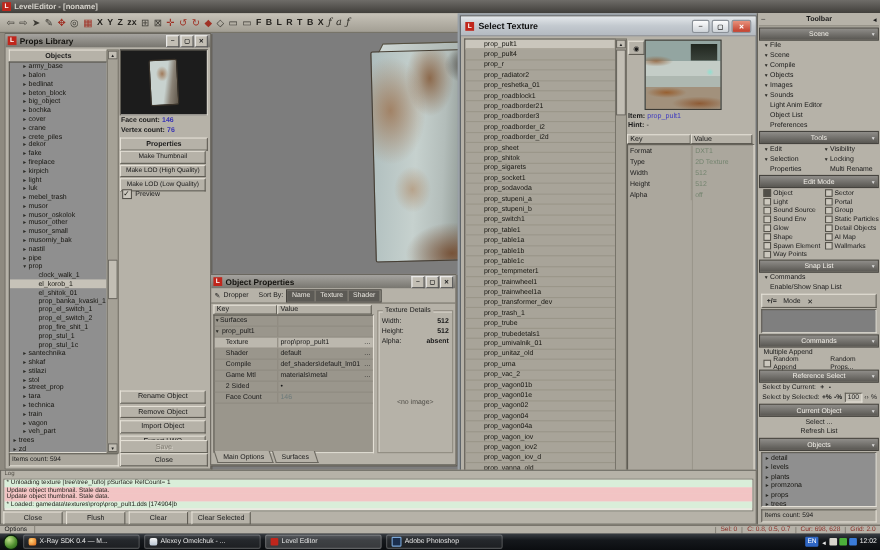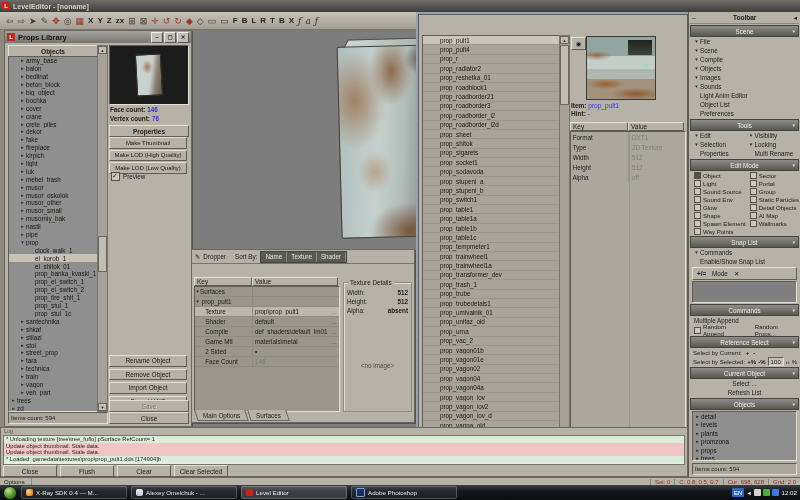--- a/index.html
+++ b/index.html
@@ -467,20 +467,29 @@
         <div class="btn" style="height:9.5px;">Remove Object</div>
         <div class="btn" style="height:9.5px;">Import Object</div>
         <div class="btn" style="height:9.5px;">Export LWO</div>
       </div>
     <div class="btn disabled" style="position:absolute;left:104px;top:369px;width:78px;height:10px;">Save</div>
     <div class="btn" style="position:absolute;left:104px;top:381px;width:78px;height:10px;">Close</div>
     <div class="inset" style="position:absolute;left:3px;top:381px;width:96px;height:10px;font-size:6px;display:flex;align-items:center;padding-left:2px;">Items count: 594</div>
   </div>
 
   <div class="panel" style="left:191px;top:249px;width:222px;height:172px;">
+    <div class="ttl">
+      <span class="lico">L</span>
+      <span>Object Properties</span>
+      <span class="wbtns">
+        <span class="wbtn">‒</span>
+        <span class="wbtn">▢</span>
+        <span class="wbtn">✕</span>
+      </span>
+    </div>
     <div style="display:flex;align-items:center;gap:3px;height:13px;padding:0 3px;border-bottom:1px solid #77746a;font-size:6.3px;">
       <span>✎</span>
       <span>Dropper</span>
       <span style="margin-left:6px;">Sort By:</span>
       <span style="display:flex;height:10px;border:1px solid #45433e;">
 
       <span class="seg">Name</span>
           <span class="seg">Texture</span>
           <span class="seg">Shader</span>
         </span>
@@ -560,20 +569,29 @@
     <div class="tab">
           <span>Main Options</span>
         </div>
         <div class="tab">
           <span>Surfaces</span>
         </div>
       </div>
   </div>
 
   <div id="seltex">
+    <div class="w7t">
+      <span class="lico">L</span>
+      <span>Select Texture</span>
+      <span class="wbtns" style="gap:2px;">
+        <span class="w7b">‒</span>
+        <span class="w7b">▢</span>
+        <span class="w7b close">✕</span>
+      </span>
+    </div>
     <div class="inset" style="position:absolute;left:3px;top:20px;width:136px;height:421px;background:#a8a499;overflow:hidden;">
 
         <div class="lrow selected" style="padding-left: 11px;">
           <span class="arr"></span>
           <span>prop_pult1</span>
         </div>
 
         <div class="lrow" style="padding-left: 11px;">
           <span class="arr"></span>
           <span>prop_pult4</span>

